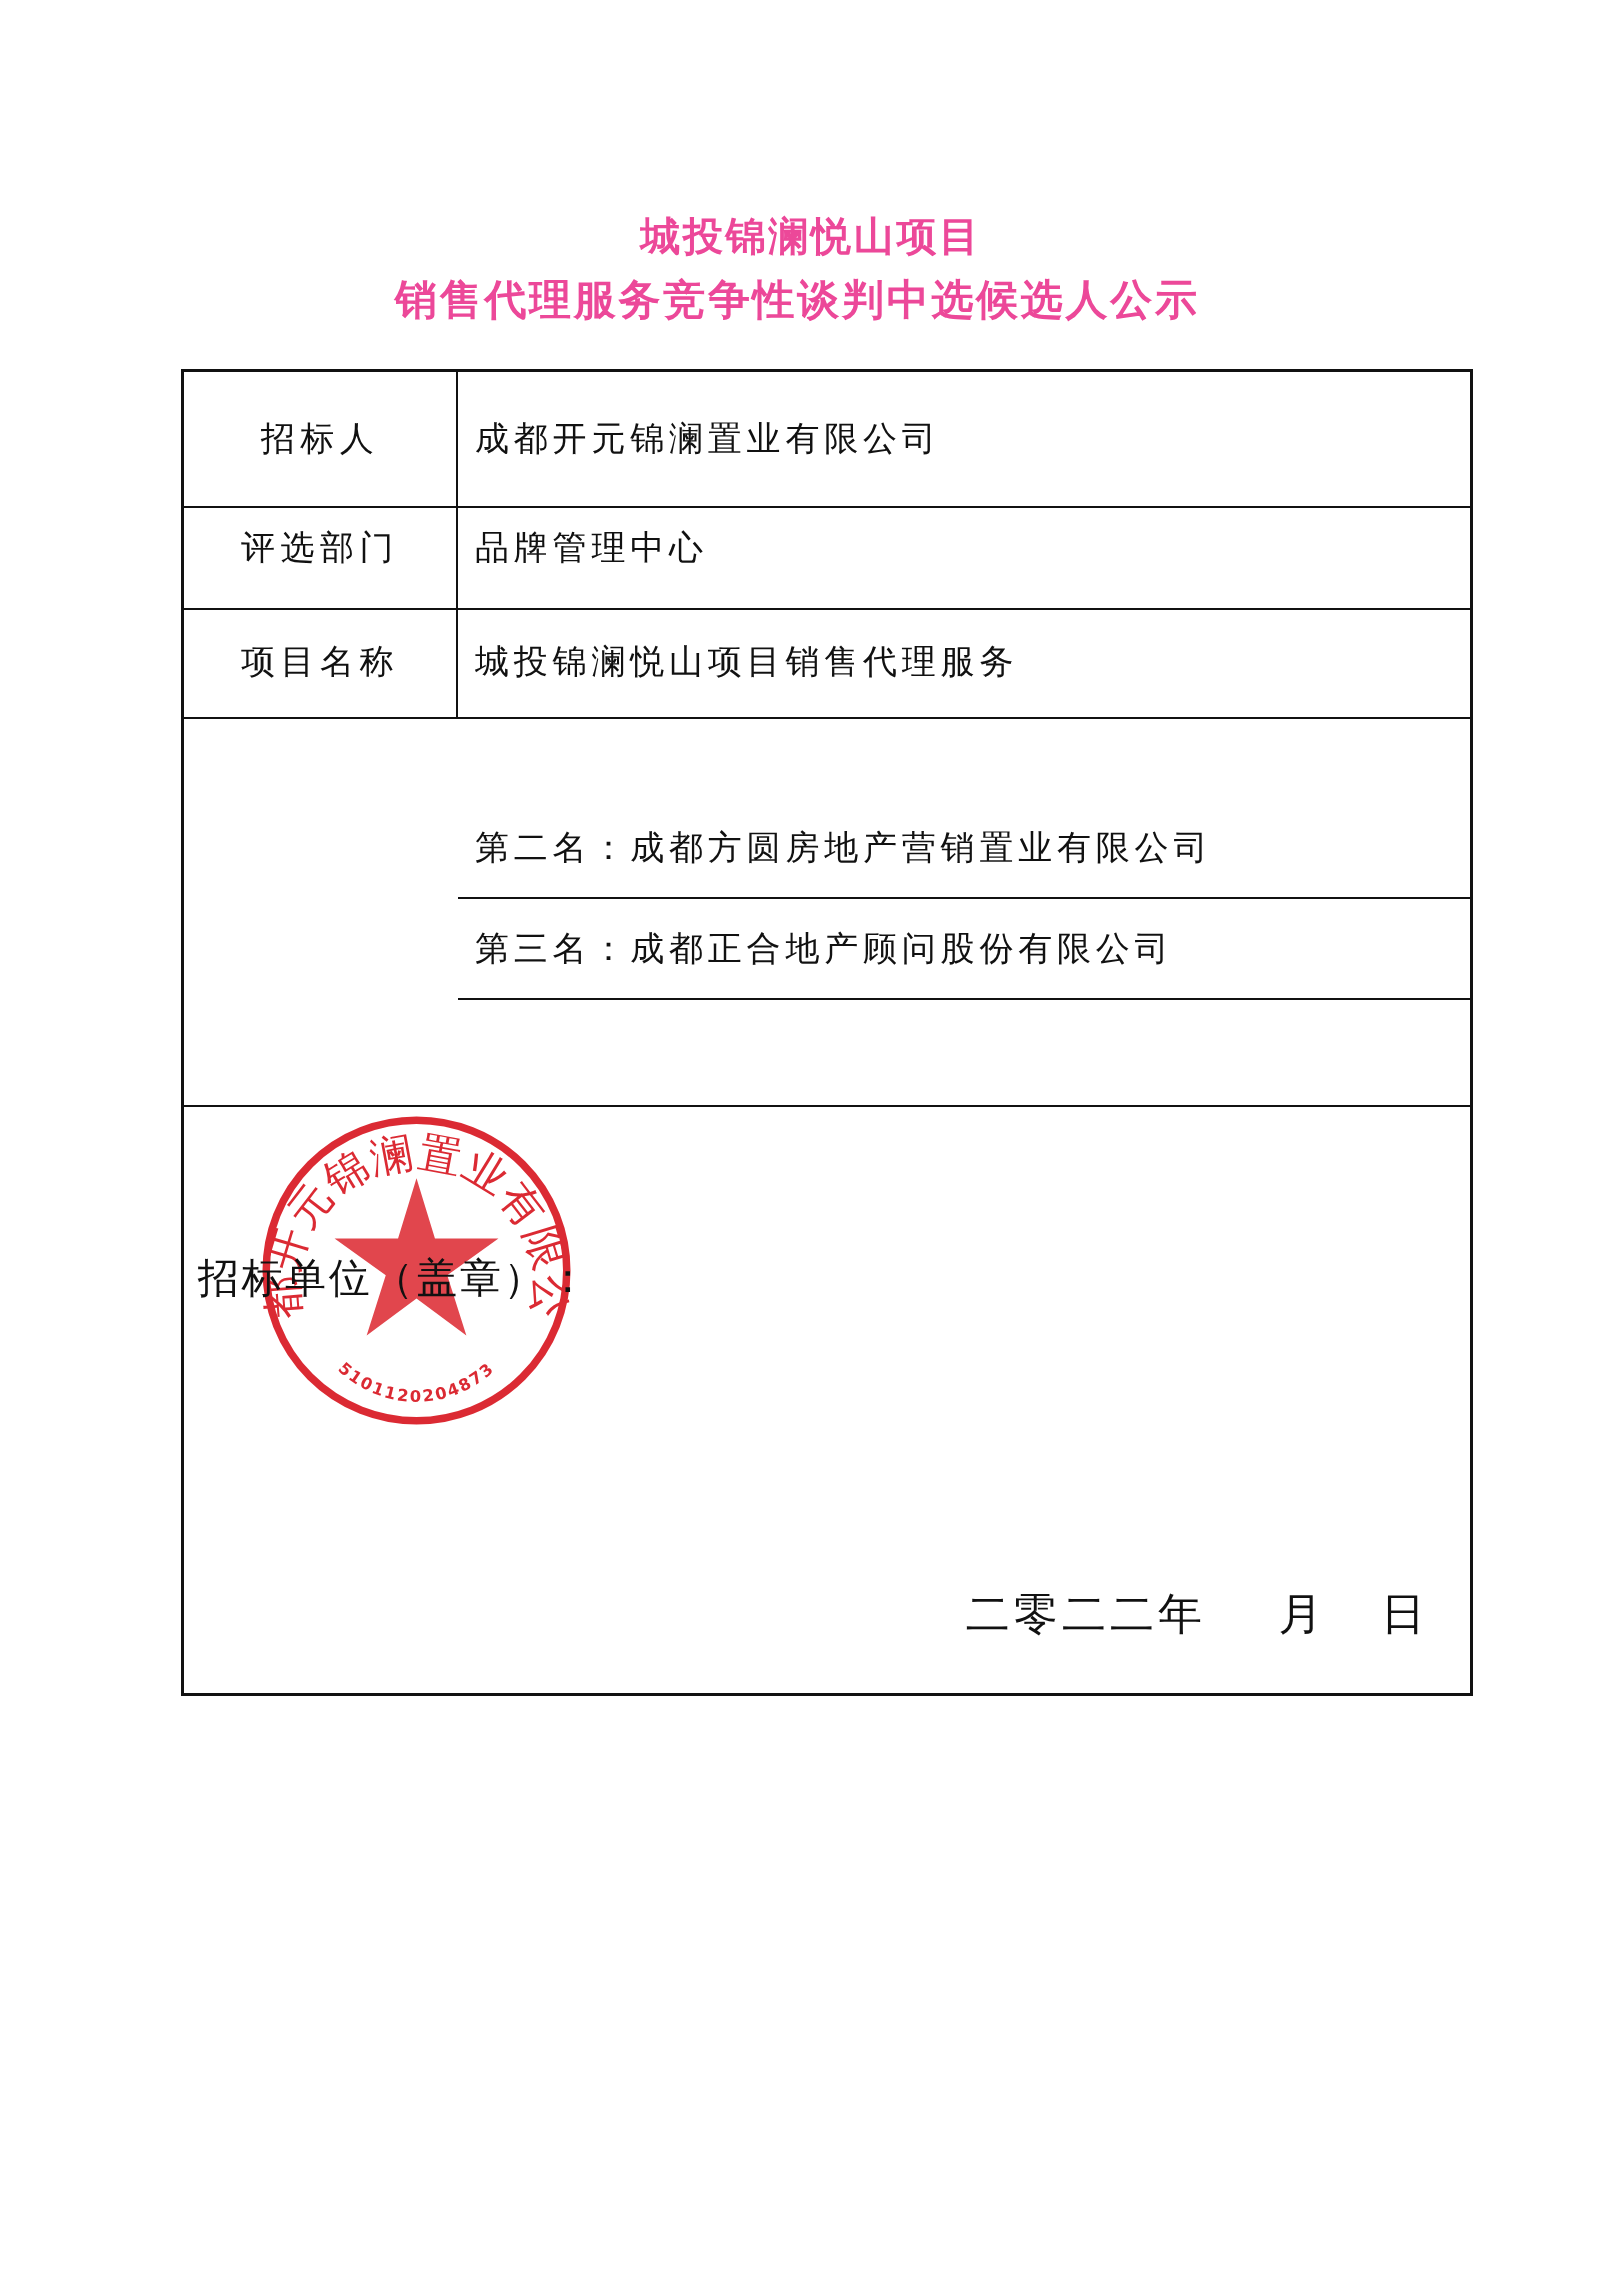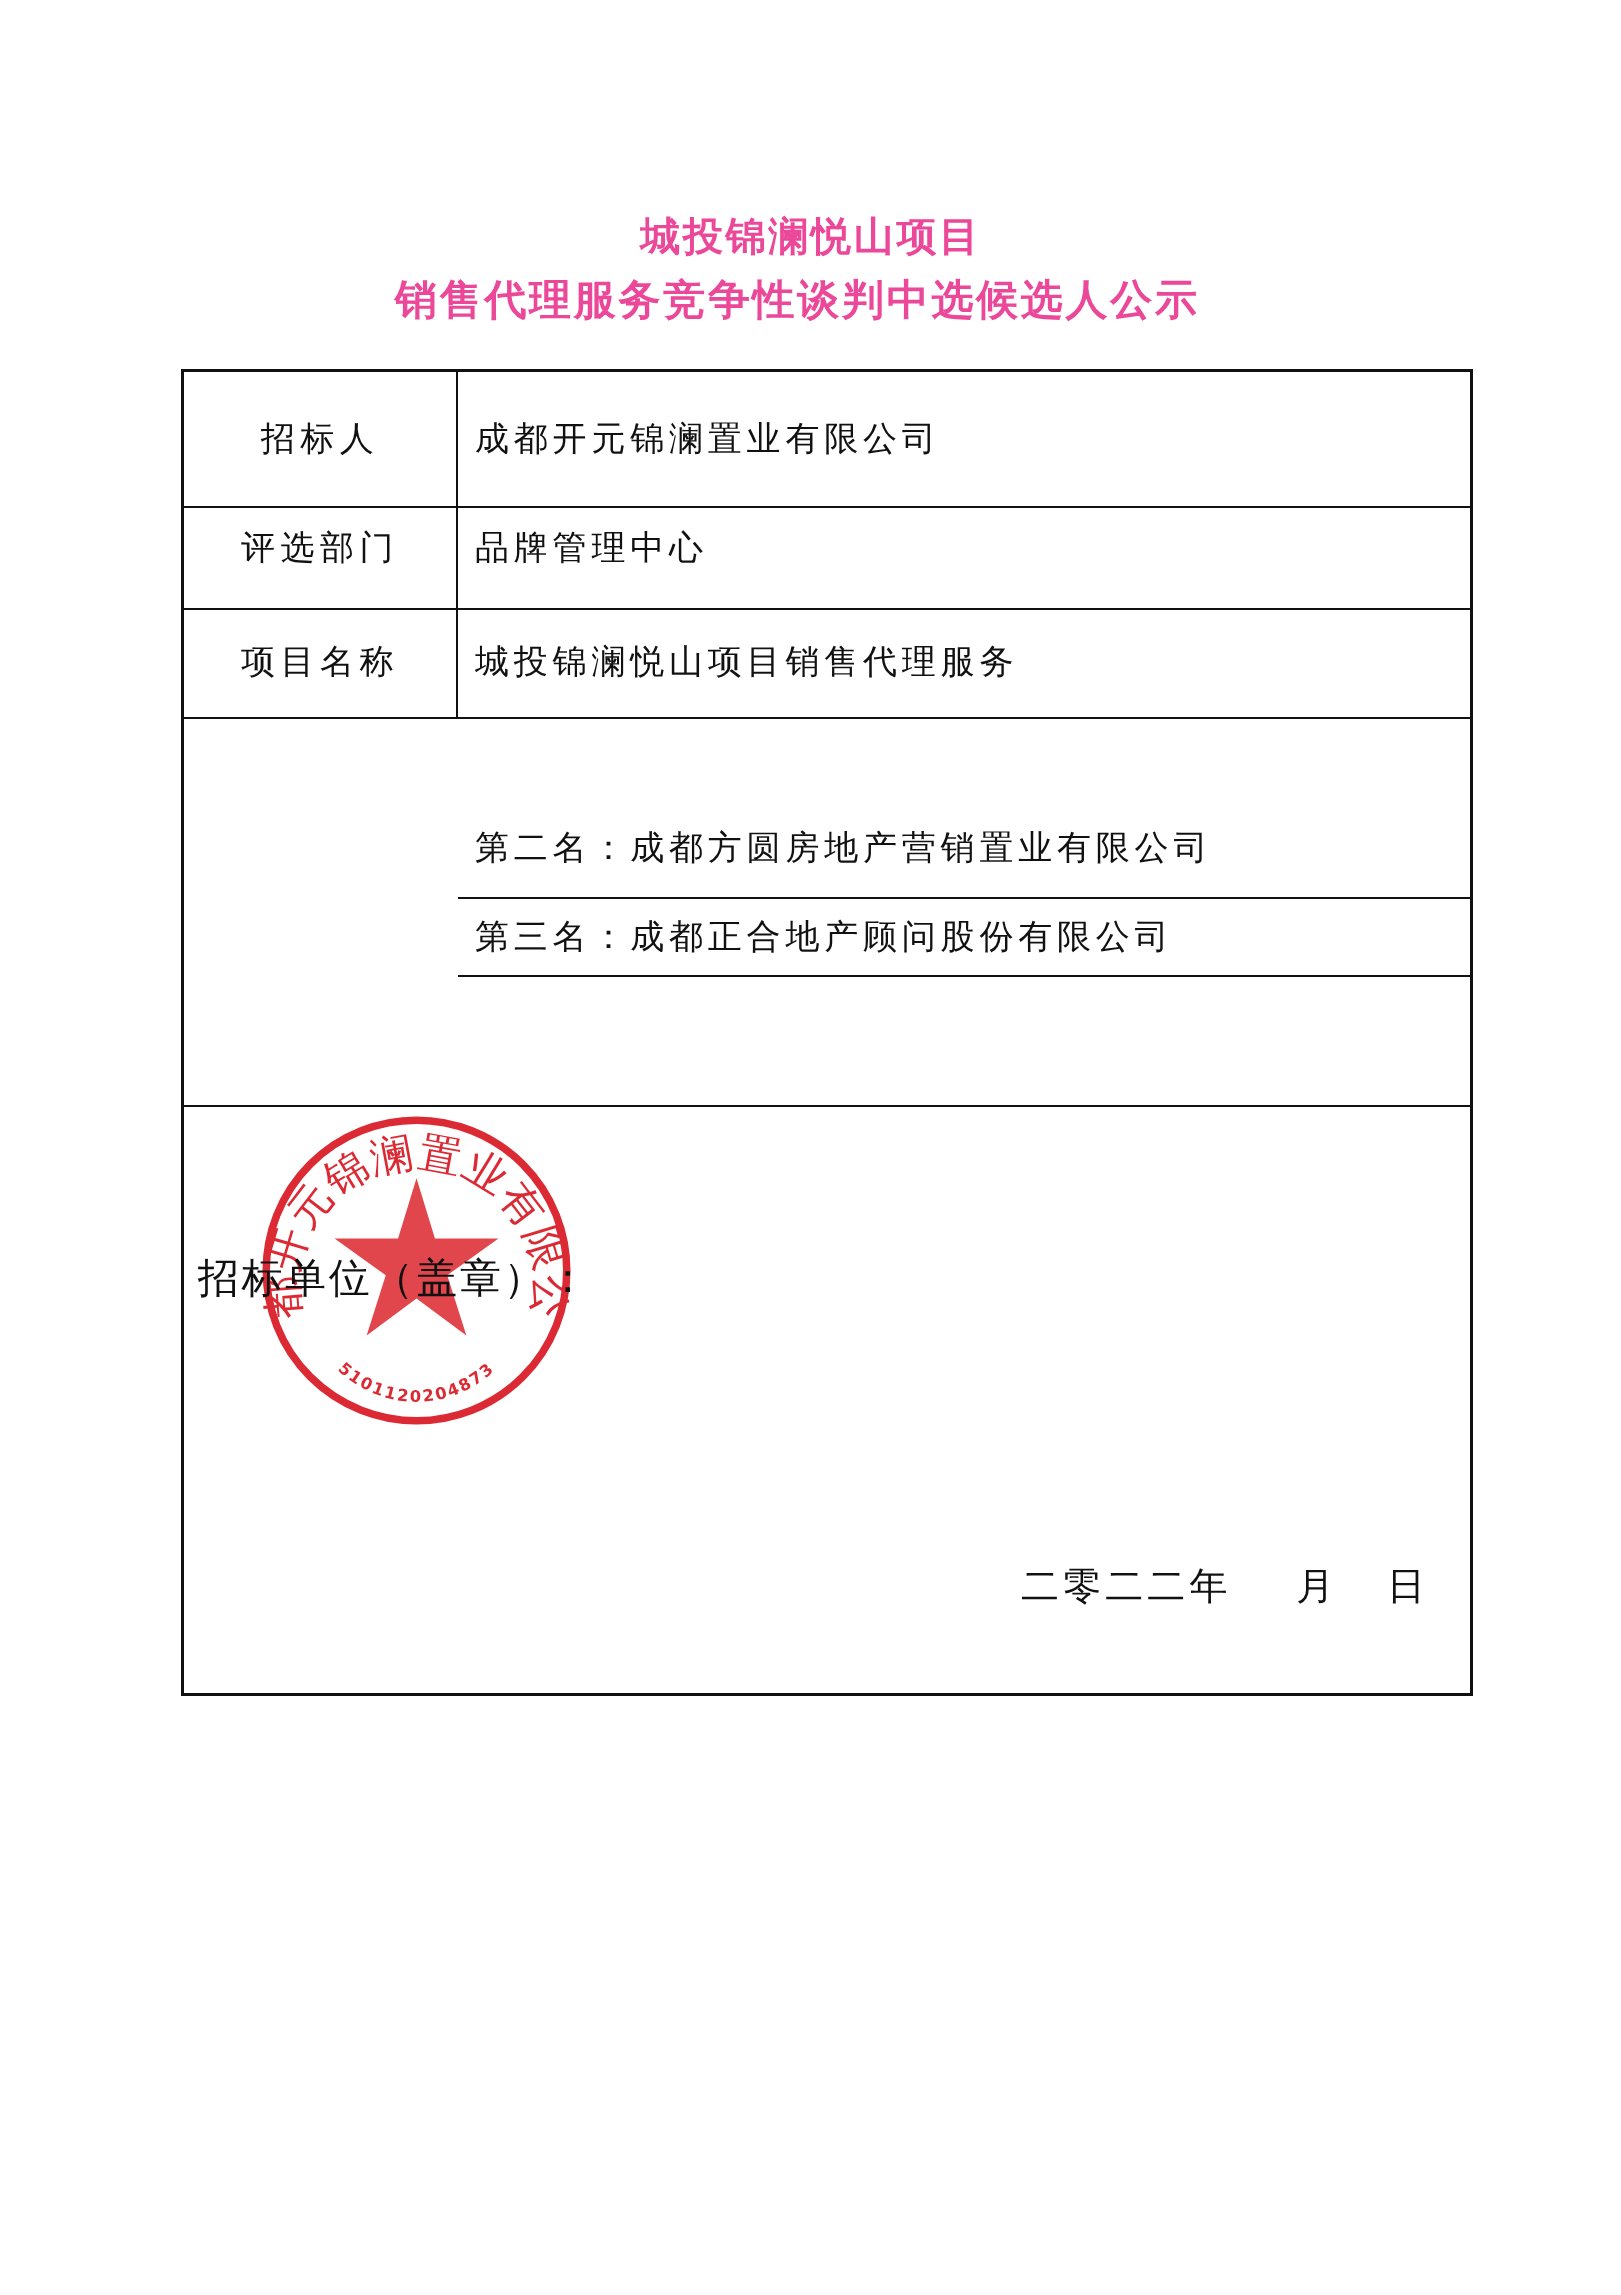--- a/index.html
+++ b/index.html
@@ -47,22 +47,22 @@
     .label-multi { flex-direction: column; line-height: 85px; }
 
     .sign {
       position: absolute; left: 0; right: 0; top: 735px; bottom: 0;
     }
     .sign-label {
       position: absolute; left: 13.7px; top: 144px;
       font-size: 41px; letter-spacing: 2.7px; z-index: 3;
     }
     .date {
-      position: absolute; right: 41px; top: 454px;
-      font-size: 38px; letter-spacing: 4.1px;
+      position: absolute; right: 41px; top: 478px;
+      font-size: 44px; letter-spacing: 4.1px;
       white-space: pre;
       margin-left: 36px;
     }
     .stamp {
       position: absolute; left: 72px; top: 3.4px;
       width: 321px; height: 321px; z-index: 2;
       opacity: 0.9;
     }
   </style>
 </head>
@@ -83,21 +83,21 @@
     <div class="value-cell">品牌管理中心</div>
   </div>
 
   <div class="row" style="top:235px;height:112px;">
     <div class="label-cell">项目名称</div>
     <div class="value-cell">城投锦澜悦山项目销售代理服务</div>
   </div>
 
   <div class="row" style="top:325px;height:410px;">
     <div class="sub" style="top:101px;height:101px;">第二名：成都方圆房地产营销置业有限公司</div>
-    <div class="sub" style="top:202px;height:78px;">第三名：成都正合地产顾问股份有限公司</div>
+    <div class="sub" style="top:202px;height:101px;">第三名：成都正合地产顾问股份有限公司</div>
     <div class="sub last" style="top:304px;height:104px;"></div>
   </div>
 
   <div class="sign">
     <svg class="stamp" viewBox="0 0 470 470">
       <defs>
         <path id="arcTop" d="M 75 330 A 175 175 0 1 1 395 330"></path>
         <path id="arcBottom" d="M 110 370 A 165 165 0 0 0 360 370"></path>
       </defs>
       <circle cx="235" cy="235" r="220" fill="none" stroke="#d8141e" stroke-width="11"></circle>

